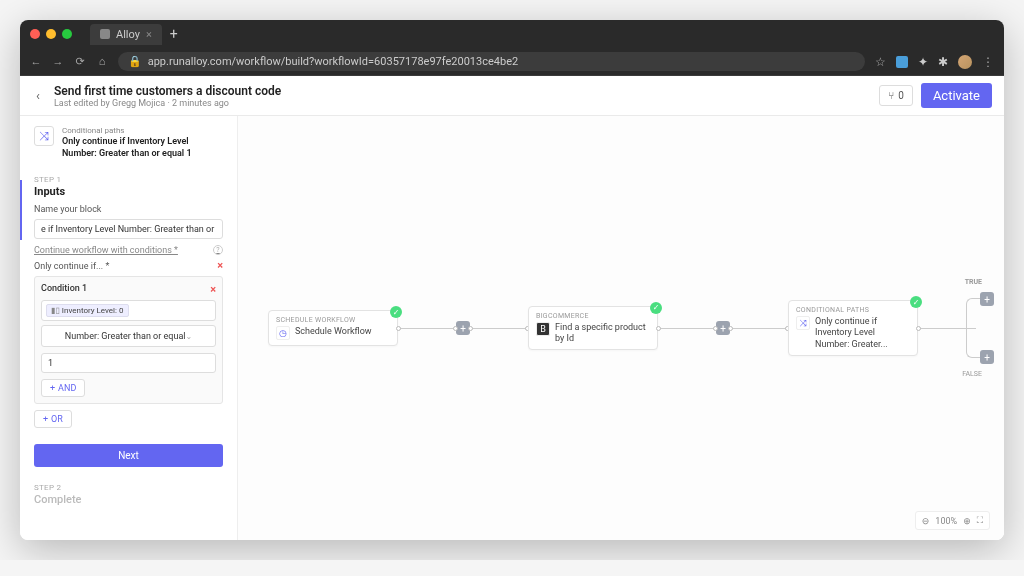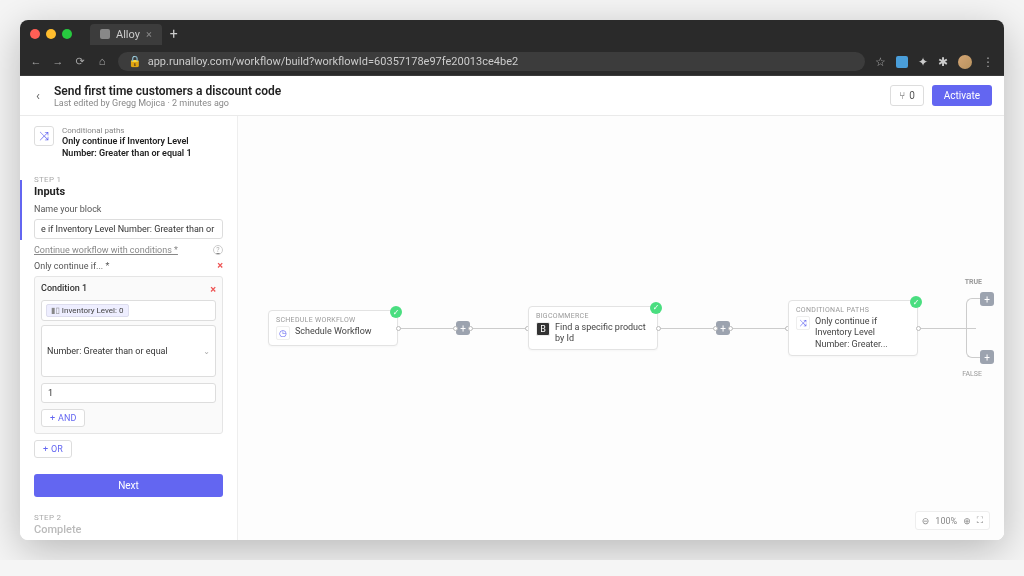--- a/index.html
+++ b/index.html
@@ -21,21 +21,21 @@
   .avatar { width: 14px; height: 14px; border-radius: 50%; background: linear-gradient(135deg,#d4a574,#b8935f); }
   .ext { width: 12px; height: 12px; background: #4a9eda; border-radius: 2px; }
   .app { flex: 1; display: flex; flex-direction: column; background: #fff; overflow: hidden; }
   .apphdr { height: 40px; border-bottom: 1px solid #eaeaea; display: flex; align-items: center; padding: 0 12px; gap: 10px; }
   .back-arrow { color: #666; font-size: 13px; cursor: pointer; padding: 4px; }
   .hdr-titles { flex: 1; }
   .hdr-title { font-size: 12px; font-weight: 600; color: #222; }
   .hdr-sub { font-size: 9px; color: #888; }
   .hdr-right { display: flex; align-items: center; gap: 8px; }
   .btn-sec { border: 1px solid #ddd; background: #fff; font-size: 10px; padding: 4px 8px; border-radius: 3px; display: flex; align-items: center; gap: 4px; color: #555; cursor: pointer;}
-  .btn-pri { background: #6366f1; color: #fff; font-size: 10px; padding: 5px 12px; border-radius: 3px; border: none; cursor: pointer;}
+  .btn-pri { background: #6366f1; color: #fff; font-size: 13px; padding: 5px 12px; border-radius: 3px; border: none; cursor: pointer;}
   .appbody { flex: 1; display: flex; overflow: hidden; }
   .sidebar { width: 218px; border-right: 1px solid #eee; display: flex; flex-direction: column; overflow-y: auto; position:relative;}
   .sidebar::before { content:''; position:absolute; left:0; top:64px; width:2px; height:60px; background:#6366f1;}
   .sb-hdr { padding: 10px 14px; display: flex; align-items: flex-start; gap: 8px; }
   .sb-icn { width: 20px; height: 20px; border: 1px solid #ddd; border-radius: 3px; display: flex; align-items: center; justify-content: center; color: #6366f1; font-size: 12px; flex-shrink:0; }
   .sb-hdr-txt { font-size: 9px; }
   .sb-hdr-label { color: #888; font-size: 8px; margin-bottom:1px;}
   .sb-hdr-title { font-weight: 600; color: #222; line-height: 1.3; }
   .sb-section { padding: 6px 14px; }
   .sb-step { font-size: 8px; color: #aaa; text-transform: uppercase; letter-spacing: 0.3px; }
@@ -46,21 +46,21 @@
   .help-row { display: flex; justify-content: space-between; align-items: center; font-size: 9px; color: #888; margin-top: 6px; text-decoration: underline; }
   .help-row .info { width:10px; height:10px; border:1px solid #ccc; border-radius:50%; font-size:7px; display:inline-flex; align-items:center; justify-content:center; color:#aaa;}
   .only-row { display:flex; justify-content: space-between; align-items:center; font-size:9px; color:#555; margin-top:4px;}
   .only-row .del { color:#e55; font-size:11px; cursor:pointer; font-weight:bold;}
   .cond-box { border: 1px solid #e5e5e5; border-radius: 3px; padding: 6px; margin-top: 4px; background:#fafafa;}
   .cond-hdr { display: flex; justify-content: space-between; font-size: 9px; color: #333; margin-bottom: 4px; font-weight:500;}
   .cond-hdr .del2 { color: #e55; cursor: pointer; font-size: 11px; font-weight: bold; }
   .chip-input { border:1px solid #ddd; border-radius:3px; padding:3px 4px; background:#fff; display:flex; align-items:center; gap:3px; margin-bottom:4px;}
   .chip { background:#eef; border:1px solid #dde; border-radius:2px; padding:1px 4px; font-size:8px; color:#444; display:inline-flex; align-items:center; gap:2px;}
   .chip .ci { font-size:8px; color:#888;}
-  .select { border:1px solid #ddd; border-radius:3px; padding:20px 5px; background:#fff; font-size:9px; color:#333; display:flex; justify-content:space-between; align-items:center; margin-bottom:4px; cursor:pointer;}
+  .select { border:1px solid #ddd; border-radius:3px; padding:5px 5px; background:#fff; font-size:9px; color:#333; display:flex; justify-content:center; align-items:center; margin-bottom:4px; cursor:pointer;}
   .select .chev { color:#aaa; font-size:8px; }
   .small-btn { border:1px solid #ddd; background:#fff; font-size:9px; color:#6366f1; padding:3px 8px; border-radius:3px; cursor:pointer; margin-top:6px; display:inline-flex; align-items:center; gap:3px;}
   .next-btn { background:#6366f1; color:#fff; border:none; font-size:10px; padding:6px 16px; border-radius:3px; margin:10px 14px; cursor:pointer;}
   .canvas { flex:1; position:relative; background:#fdfdfd; background-image: radial-gradient(#e8e8e8 0.5px, transparent 0.5px); background-size: 12px 12px; overflow:hidden;}
   .flow { position:absolute; top:50%; left:30px; right:10px; transform:translateY(-50%); display:flex; align-items:center; }
   .node { background:#fff; border:1px solid #e3e3e3; border-radius:4px; padding:5px 7px; width:130px; position:relative; box-shadow: 0 1px 2px rgba(0,0,0,0.03);}
   .node-label { font-size:7px; color:#999; text-transform:uppercase; letter-spacing:0.3px; margin-bottom:2px;}
   .node-body { display:flex; align-items:flex-start; gap:5px;}
   .node-icn { width:14px; height:14px; border:1px solid #eee; border-radius:2px; display:flex; align-items:center; justify-content:center; font-size:9px; flex-shrink:0;}
   .node-title { font-size:9px; color:#444; line-height:1.25;}

